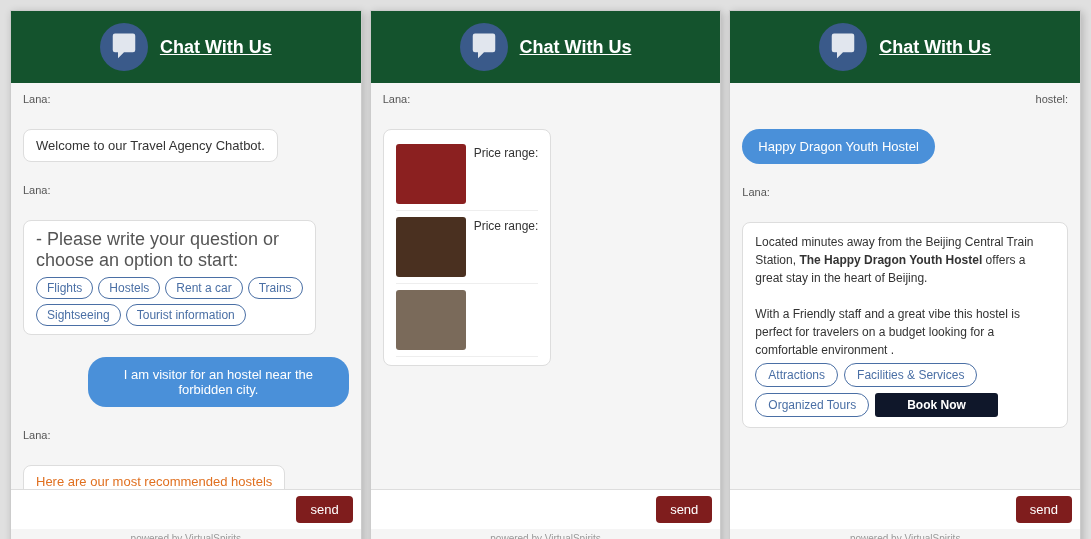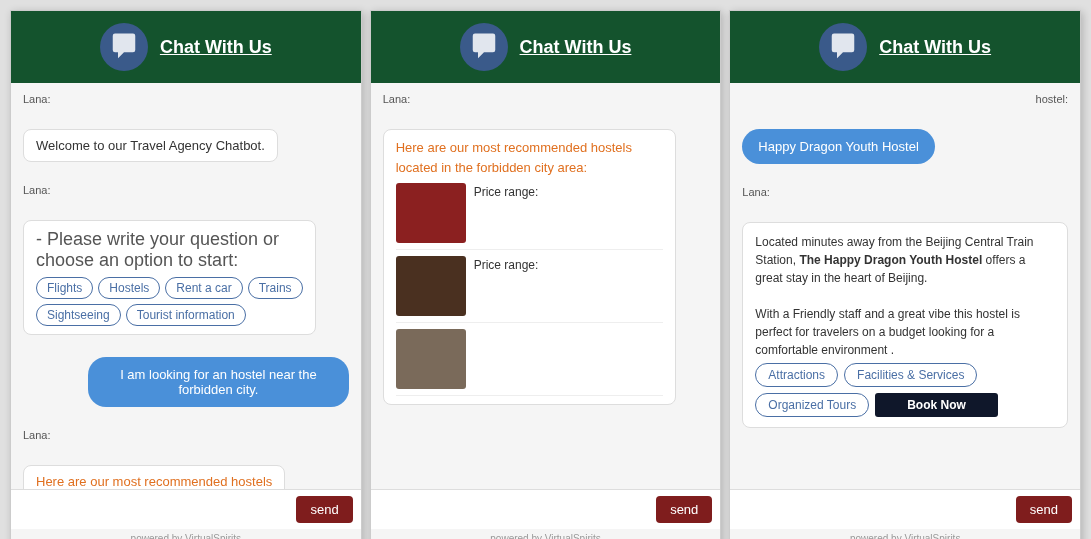--- a/index.html
+++ b/index.html
@@ -282,21 +282,21 @@
       <div class="option-buttons">
         <button class="option-btn">Flights</button>
         <button class="option-btn">Hostels</button>
         <button class="option-btn">Rent a car</button>
         <button class="option-btn">Trains</button>
         <button class="option-btn">Sightseeing</button>
         <button class="option-btn">Tourist information</button>
       </div>
     </div>
     <div class="bubble-visitor">
-      <span>I am looking for an hostel near the forbidden city.</span>
+      <span>I am visitor for an hostel near the forbidden city.</span>
     </div>
     <span class="label-lana">Lana:</span>
     <div class="bubble-lana orange-text">
       <span>Here are our most recommended hostels</span>
     </div>
   </div>
   <div class="chat-input-area">
     <input class="chat-input" type="text" style="">
     <button class="send-btn">send</button>
   </div>
@@ -308,21 +308,20 @@
     <div class="chat-header-icon">
       <svg viewBox="0 0 40 40">
         <path d="M5 5 Q5 2 8 2 L32 2 Q35 2 35 5 L35 24 Q35 27 32 27 L20 27 L12 35 L12 27 L8 27 Q5 27 5 24 Z" fill="white" opacity="0.85"></path>
       </svg>
     </div>
     <span class="chat-header-title">Chat With Us</span>
   </div>
   <div class="chat-messages">
     <span class="label-lana">Lana:</span>
     <div class="bubble-lana">
-      <div style="color:#e07020; font-size:13px; line-height:1.5;">Here are our most recommended hostels located in the forbidden city area:</div>
 
       <div class="hostel-card">
         <div class="hostel-img-placeholder red"></div>
         <div class="hostel-info">
           <div class="hostel-name"></div>
           <div class="hostel-address blue-link"></div>
           <div class="hostel-phone"></div>
           <div class="hostel-price">Price range: <span class="price-value"></span></div>
         </div>
       </div>

